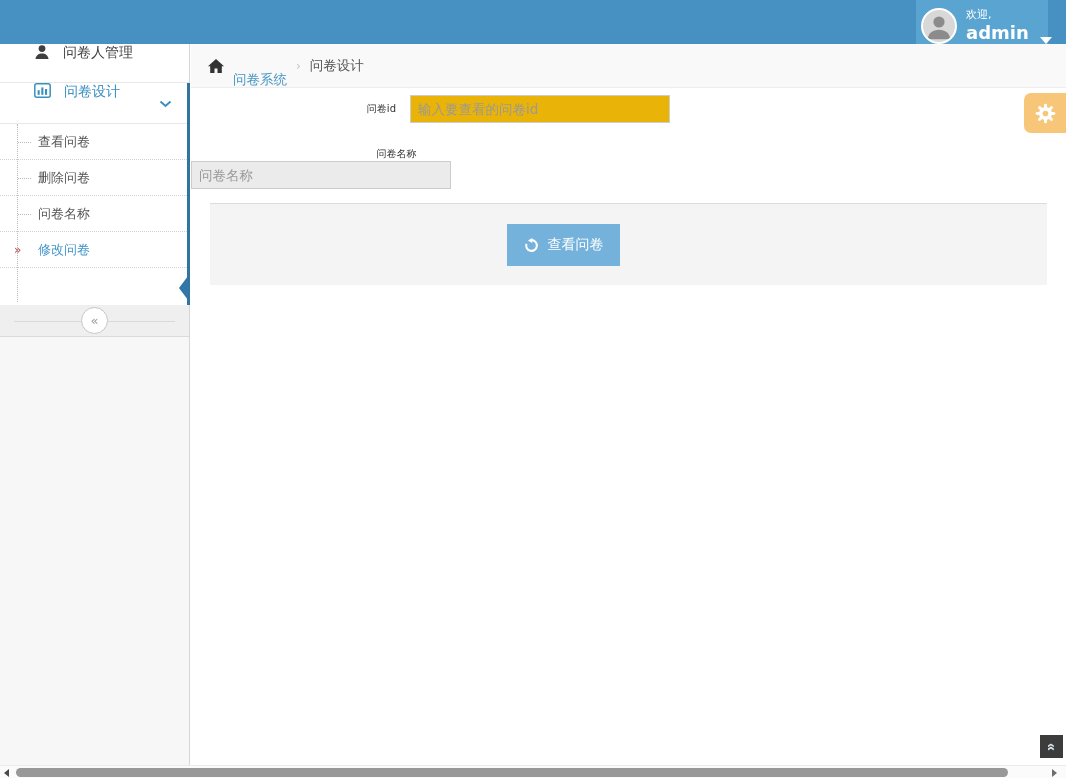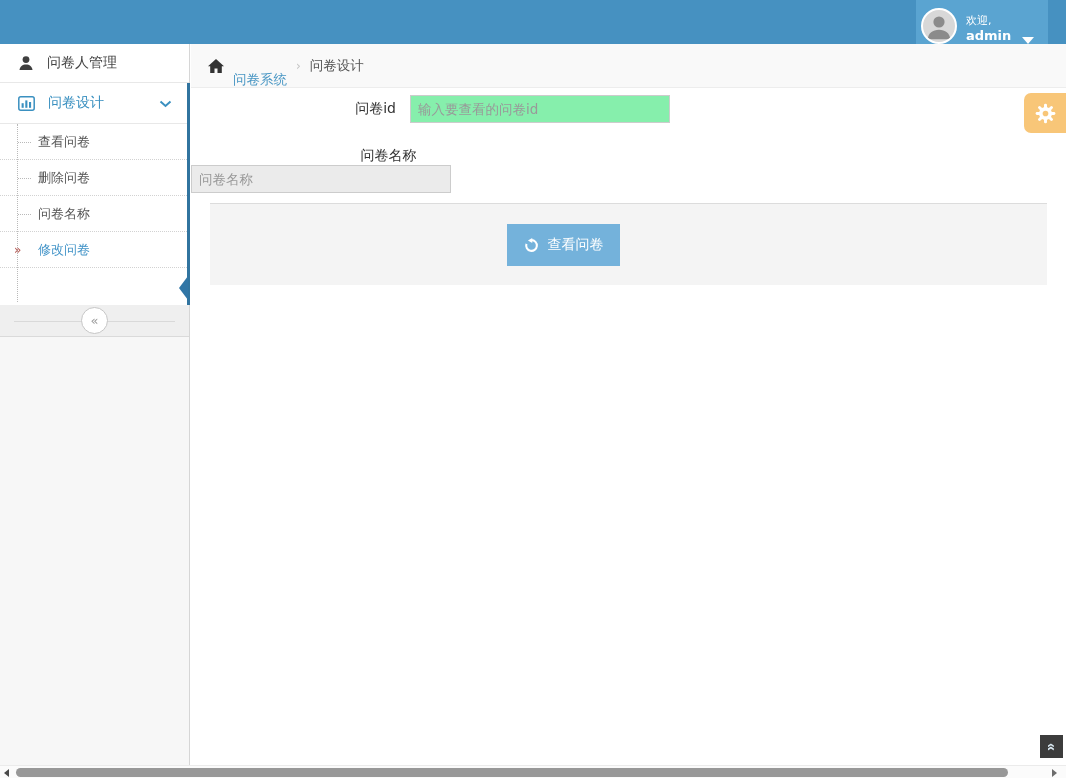--- a/index.html
+++ b/index.html
@@ -9,26 +9,26 @@
 
   
   .app-header { position:absolute; left:0; top:0; width:1066px; height:44px; background:#4691c1; }
   .brand { position:absolute; left:15px; top:0; height:44px; display:flex; align-items:center; gap:10px; color:#fff; font-size:19px; cursor:pointer; }
   .leaf { position:relative; width:19px; height:19px; background:#fff; border-radius:0 95% 0 95%; transform:rotate(8deg); }
   .leaf::after { content:""; position:absolute; left:-3px; top:8.5px; width:25px; height:1.8px; background:#4691c1; transform:rotate(-45deg); }
   .user-block { position:absolute; left:916px; top:0; width:132px; height:44px; background:#5aa4d1; display:flex; align-items:flex-end; padding-left:5px; cursor:pointer; }
   .avatar { width:36px; height:36px; border-radius:50%; background:#d8d8d8; border:2px solid #fff; overflow:hidden; flex:0 0 auto; display:flex; align-items:flex-end; justify-content:center; }
   .user-text { margin-left:9px; color:#fff; line-height:1.25; }
   .user-text .greet { font-size:11px; }
-  .user-text .uname { font-size:13px; font-weight:bold; }
+  .user-text .uname { font-size:18px; font-weight:bold; }
   .caret-down { margin-left:11px; width:0; height:0; border-left:6px solid transparent; border-right:6px solid transparent; border-top:7px solid #fff; }
 
   
   .sidebar { position:absolute; left:0; top:44px; width:190px; bottom:13px; background:#fff; border-right:1px solid #d6d6d6; }
-  .side-item { position:relative; height:39px; display:flex; align-items:center; padding-left:18px; gap:13px; border-bottom:1px solid #e8e8e8; font-size:14px; color:#454545; cursor:pointer; }
+  .side-item { position:relative; height:39px; display:flex; align-items:flex-start; padding-left:34px; gap:13px; border-bottom:1px solid #e8e8e8; font-size:14px; color:#454545; cursor:pointer; }
   .side-item.design { height:41px; color:#3a90c0; }
   .chev-down { position:absolute; right:17px; top:17px; }
   .submenu { position:relative; }
   .submenu::before { content:""; position:absolute; left:17px; top:0; height:178px; border-left:1px dotted #b9b9b9; }
   .sub-item { position:relative; height:36px; line-height:36px; padding-left:38px; font-size:13px; color:#565656; border-bottom:1px dotted #d2d2d2; cursor:pointer; }
   .sub-item.plain::after { content:""; position:absolute; left:18px; top:18px; width:13px; border-top:1px dotted #b9b9b9; }
   .sub-item.active { color:#4394c8; }
   .active-marker { position:absolute; left:14px; top:0; color:#b2534d; font-size:12px; }
   .accent-line { position:absolute; right:-1px; top:39px; width:3px; height:222px; background:#31749f; }
   .accent-arrow { position:absolute; right:1px; top:232px; width:0; height:0; border-right:9px solid #3176a6; border-top:12px solid transparent; border-bottom:12px solid transparent; }
@@ -39,22 +39,22 @@
 
   
   .crumb-bar { position:absolute; left:191px; top:44px; right:0; height:44px; background:#f9f9f9; border-bottom:1px solid #ededed; display:flex; align-items:center; padding-left:17px; gap:9px; }
   .crumb-link { color:#4a97c4; font-size:13.5px; cursor:pointer;margin-top:28px; }
   .crumb-sep { color:#c3c3c3; font-size:12px; }
   .crumb-cur { color:#555; font-size:13.5px; }
 
   
   .content { position:absolute; left:191px; top:89px; right:0; bottom:13px; background:#fff; }
   .form-row { position:absolute; left:0; display:flex; align-items:center; }
-  .form-row .flabel { width:219px; text-align:right; padding-right:14px; font-size:14px; color:#333; }
-  .form-row input { width:260px; height:28px; border:1px solid #ccc; padding:0 7px; font-size:13.5px; color:#555; background:#86efac; outline:none; font-family:inherit; }
+  .form-row .flabel { width:219px; text-align:right; padding-right:14px; font-size:10px; color:#333; }
+  .form-row input { width:260px; height:28px; border:1px solid #ccc; padding:0 7px; font-size:13.5px; color:#555; background:#eab308; outline:none; font-family:inherit; }
   .form-row input::placeholder { color:#999; }
   .form-row input[disabled] { background:#ebebeb; border-color:#ccc; }
   .row-id { top:6px; }
   .row-name { top:58px;flex-direction:column; }
   .panel { position:absolute; left:19px; right:19px; top:114px; height:82px; background:#f4f4f4; border-top:1px solid #dcdcdc; }
   .submit-btn { position:absolute; left:297px; top:20px; width:113px; height:42px; background:#74b2db; border:none; color:#fff; font-size:14px; display:flex; align-items:center; justify-content:center; gap:9px; cursor:pointer; font-family:inherit; }
 
   
   .gear-btn { position:absolute; left:1024px; top:93px; width:42px; height:40px; background:#f8c678; border:none; border-radius:7px 0 0 7px; display:flex; align-items:center; justify-content:center; cursor:pointer; }
   .back-top { position:absolute; left:1040px; top:735px; width:23px; height:23px; background:#3c3c3c; border:none; display:flex; align-items:center; justify-content:center; cursor:pointer; }

